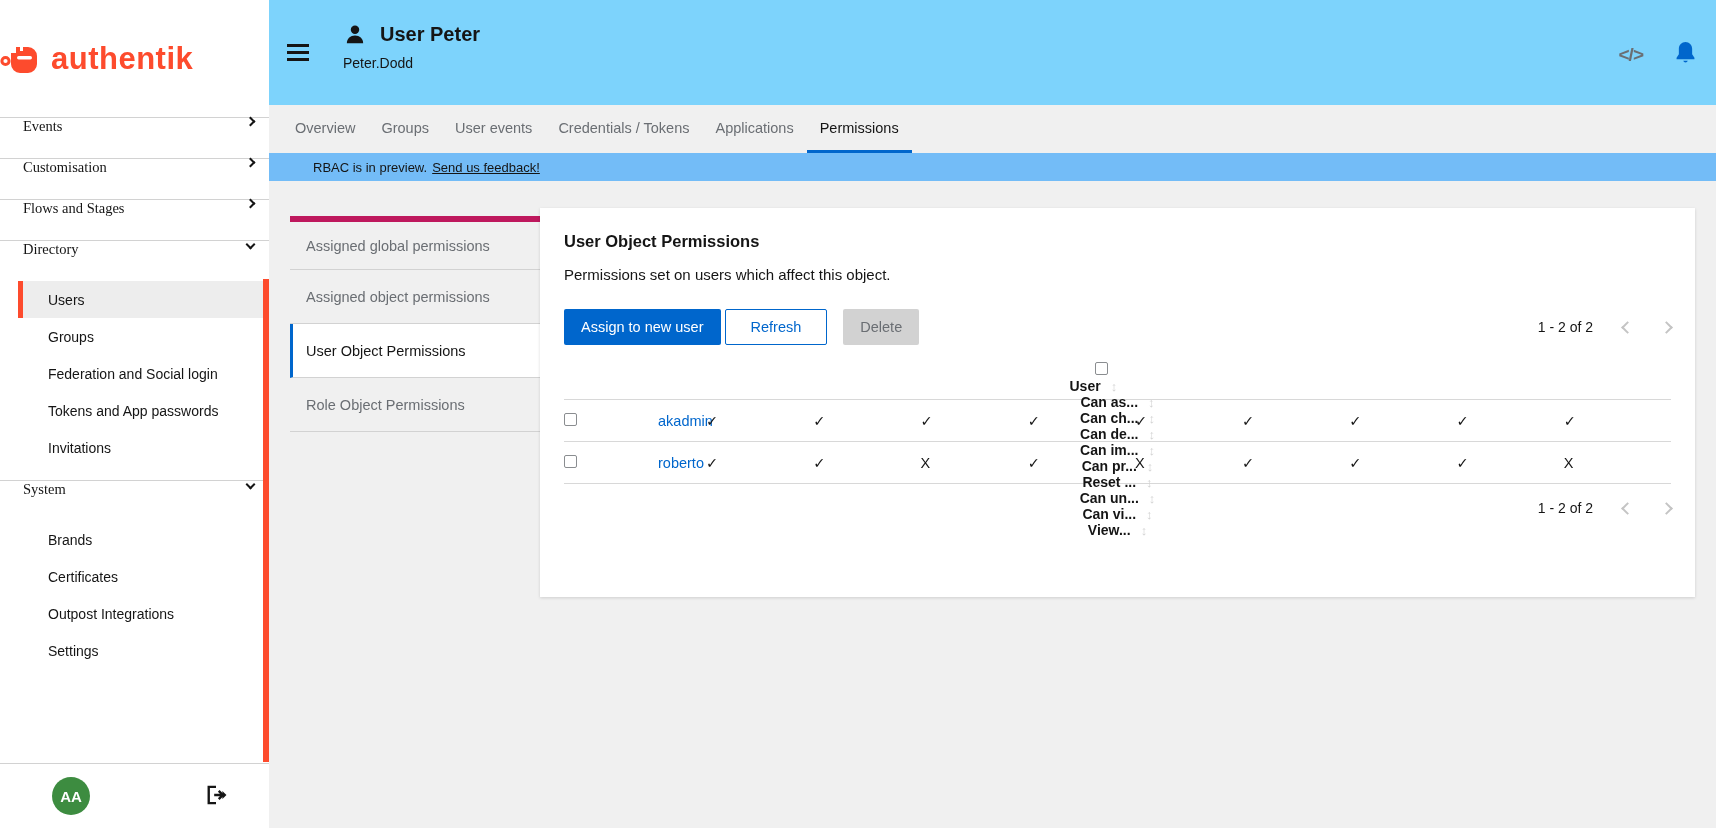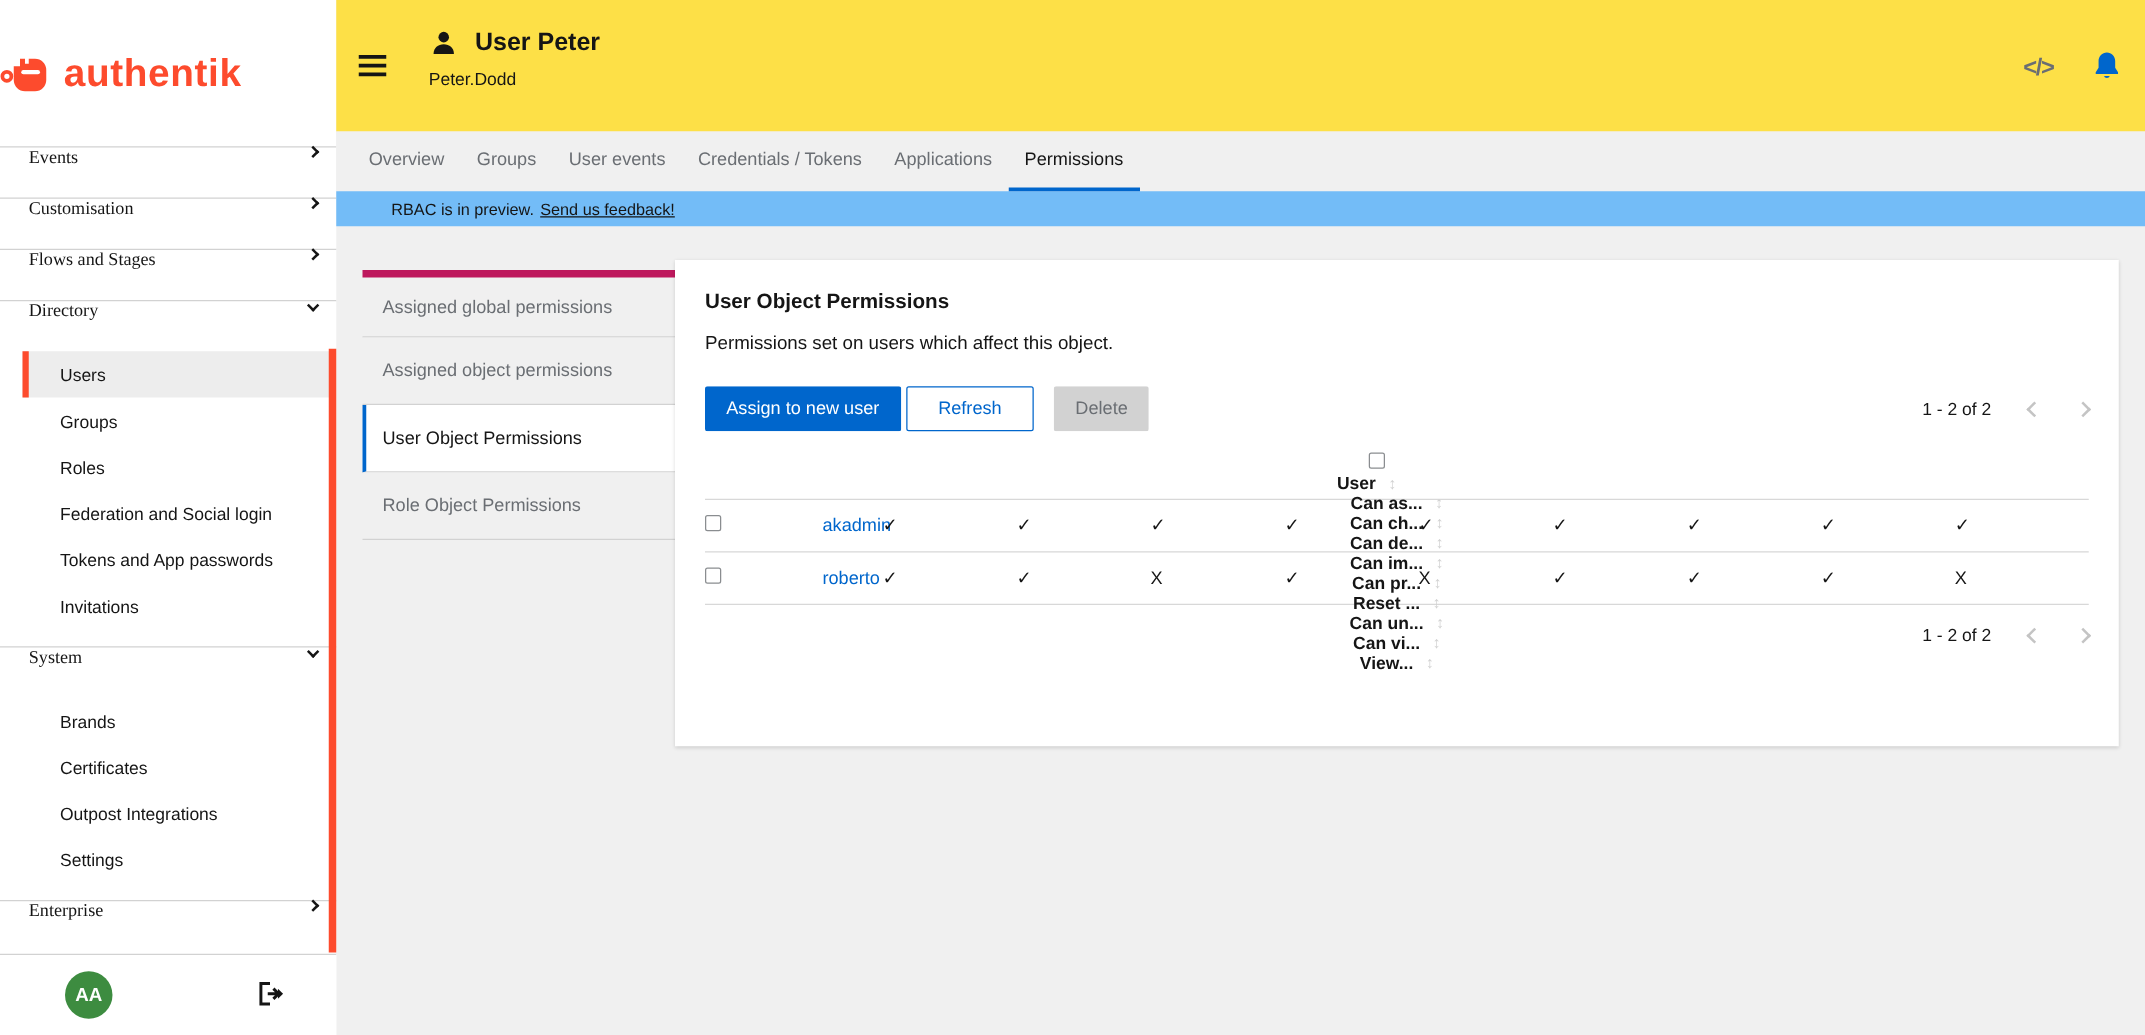--- a/index.html
+++ b/index.html
@@ -24,21 +24,21 @@
   .nav-sub-item.active { margin-left:18px; padding-left:25px; background:#ededed; border-left:5px solid #fd4b2d; }
   .scroll-thumb { position:absolute; right:0; top:279px; width:6px; height:483px; background:#fd4b2d; }
   .sidebar-footer { position:absolute; bottom:0; left:0; width:269px; height:65px;
                     border-top:1px solid #d2d2d2; display:flex; align-items:center; padding-left:52px; background:#fff; }
   .avatar { width:38px; height:38px; border-radius:50%; background:#3d8c40; color:#fff;
             font-size:15px; font-weight:bold; display:flex; align-items:center; justify-content:center; }
   .logout-btn { margin-left:115px; background:none; border:none; padding:0; cursor:pointer; }
 
   
   .main { position:absolute; left:269px; top:0; width:1447px; height:828px; }
-  .topbar { height:105px; position:relative; background:#fde047;padding-left:32px; }
+  .topbar { height:105px; position:relative; background:#7dd3fc;padding-left:32px; }
   .hamburger { position:absolute; left:18px; top:44px; width:22px; background:none; border:none; padding:0; cursor:pointer; }
   .hamburger div { height:3px; background:#151515; margin-bottom:4px; }
   .title-wrap { position:absolute; left:74px; top:23px; }
   .title-row { display:flex; align-items:center; gap:13px; }
   .page-title { margin:0; font-size:20px; font-weight:bold; }
   .subtitle { margin-top:9px; font-size:14px; }
   .top-icons { position:absolute; right:18px; top:40px; display:flex; align-items:center; gap:24px; }
   .code-icon { font-size:19px; font-weight:bold; color:#6a6e73; letter-spacing:-1px; background:none; border:none; cursor:pointer; }
   .bell-btn { background:none; border:none; padding:0; cursor:pointer; }
 
@@ -73,21 +73,21 @@
   .pchev { width:9px; height:9px; border-right:2px solid #c4c4c4; border-bottom:2px solid #c4c4c4; display:inline-block; }
   .pchev.left  { transform:rotate(135deg); }
   .pchev.rightc{ transform:rotate(-45deg); }
 
   .ptable { margin-top:17px; }
   .tr { display:flex; align-items:center; border-bottom:1px solid #d8d8d8; }
   .tr.head { height:38px; font-weight:bold; font-size:14px;flex-direction:column; }
   .tr.body { height:42px; font-size:14.5px; }
   .td-check { width:46px; }
   .td-user  { width:96px; display:flex; align-items:center; }
-  .td-perm  { flex:1; display:flex; }
+  .td-perm  { flex:1; display:flex; align-items:center; }
   .cb { width:13px; height:13px; border:1px solid #8a8d90; background:#fff; border-radius:2px; display:inline-block; cursor:pointer; }
   .sort { color:#d2d2d2; font-size:13px; margin-left:10px; font-weight:normal; cursor:pointer; }
   .user-link { color:#0066cc; text-decoration:none; cursor:pointer;margin-left:48px; }
   .mark { color:#151515; }
   .bottom-pag { margin-top:16px; display:flex; justify-content:flex-end; }
 </style>
 </head>
 <body>
 
 <div class="sidebar">
@@ -119,42 +119,35 @@
         </div>
       </div>
       <div class="nav-section">
         <div class="nav-top">
           <span class="nav-label">Directory</span>
           <span class="chev down"></span>
         </div>
         <div class="nav-sub">
           <div class="nav-sub-item active">Users</div>
           <div class="nav-sub-item">Groups</div>
-          <div class="nav-sub-item">Roles</div>
           <div class="nav-sub-item">Federation and Social login</div>
           <div class="nav-sub-item">Tokens and App passwords</div>
           <div class="nav-sub-item">Invitations</div>
         </div>
       </div>
       <div class="nav-section">
         <div class="nav-top">
           <span class="nav-label">System</span>
           <span class="chev down"></span>
         </div>
         <div class="nav-sub">
           <div class="nav-sub-item">Brands</div>
           <div class="nav-sub-item">Certificates</div>
           <div class="nav-sub-item">Outpost Integrations</div>
           <div class="nav-sub-item">Settings</div>
-        </div>
-      </div>
-      <div class="nav-section">
-        <div class="nav-top">
-          <span class="nav-label">Enterprise</span>
-          <span class="chev right"></span>
         </div>
       </div>
     </nav>
   <div class="scroll-thumb"></div>
   <div class="sidebar-footer">
     <div class="avatar">AA</div>
     <button class="logout-btn">
       <svg width="22" height="20" viewBox="0 0 24 22">
         <path d="M12 2 H4 v18 h8" fill="none" stroke="#151515" stroke-width="2.6"></path>
         <path d="M10 11 h9 m-4 -4.5 l4.5 4.5 l-4.5 4.5" fill="none" stroke="#151515" stroke-width="2.6"></path>

